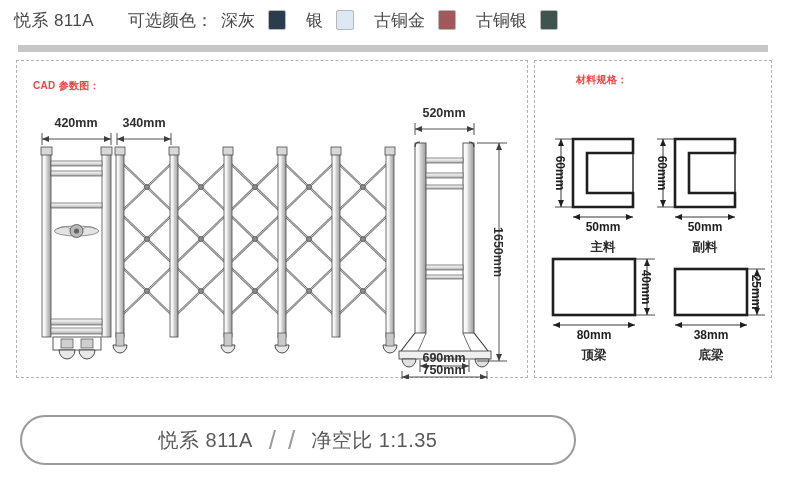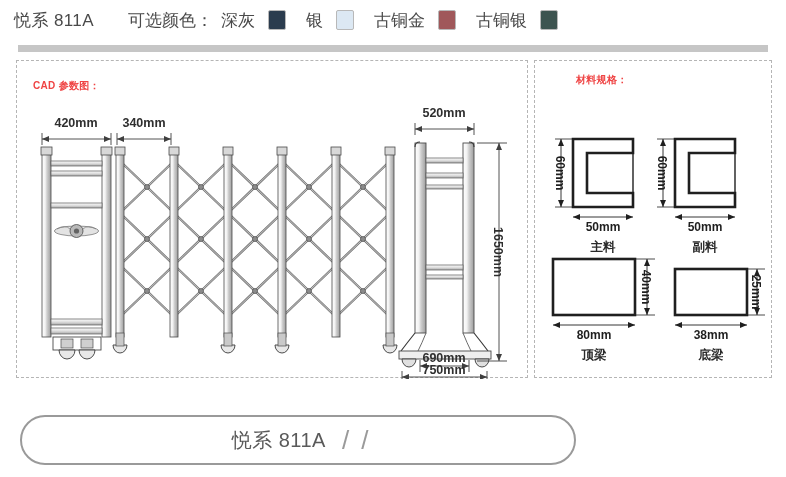--- a/index.html
+++ b/index.html
@@ -453,13 +453,14 @@
       <text x="176" y="278" font-family="Liberation Sans, sans-serif" font-size="12" font-weight="bold" fill="#1f1f1f" text-anchor="middle">38mm</text>
       <text x="176" y="298" font-family="Liberation Sans, sans-serif" font-size="12.5" font-weight="bold" fill="#2a2a2a" text-anchor="middle">底梁</text>
     </svg>
   </div>
 </div>
 
 <div class="banner">
   <span class="banner-item">悦系 811A</span>
   <span class="banner-sep">/</span>
   <span class="banner-sep">/</span>
+  <span class="banner-item">净空比 1:1.35</span>
 </div>
 
 </body></html>

